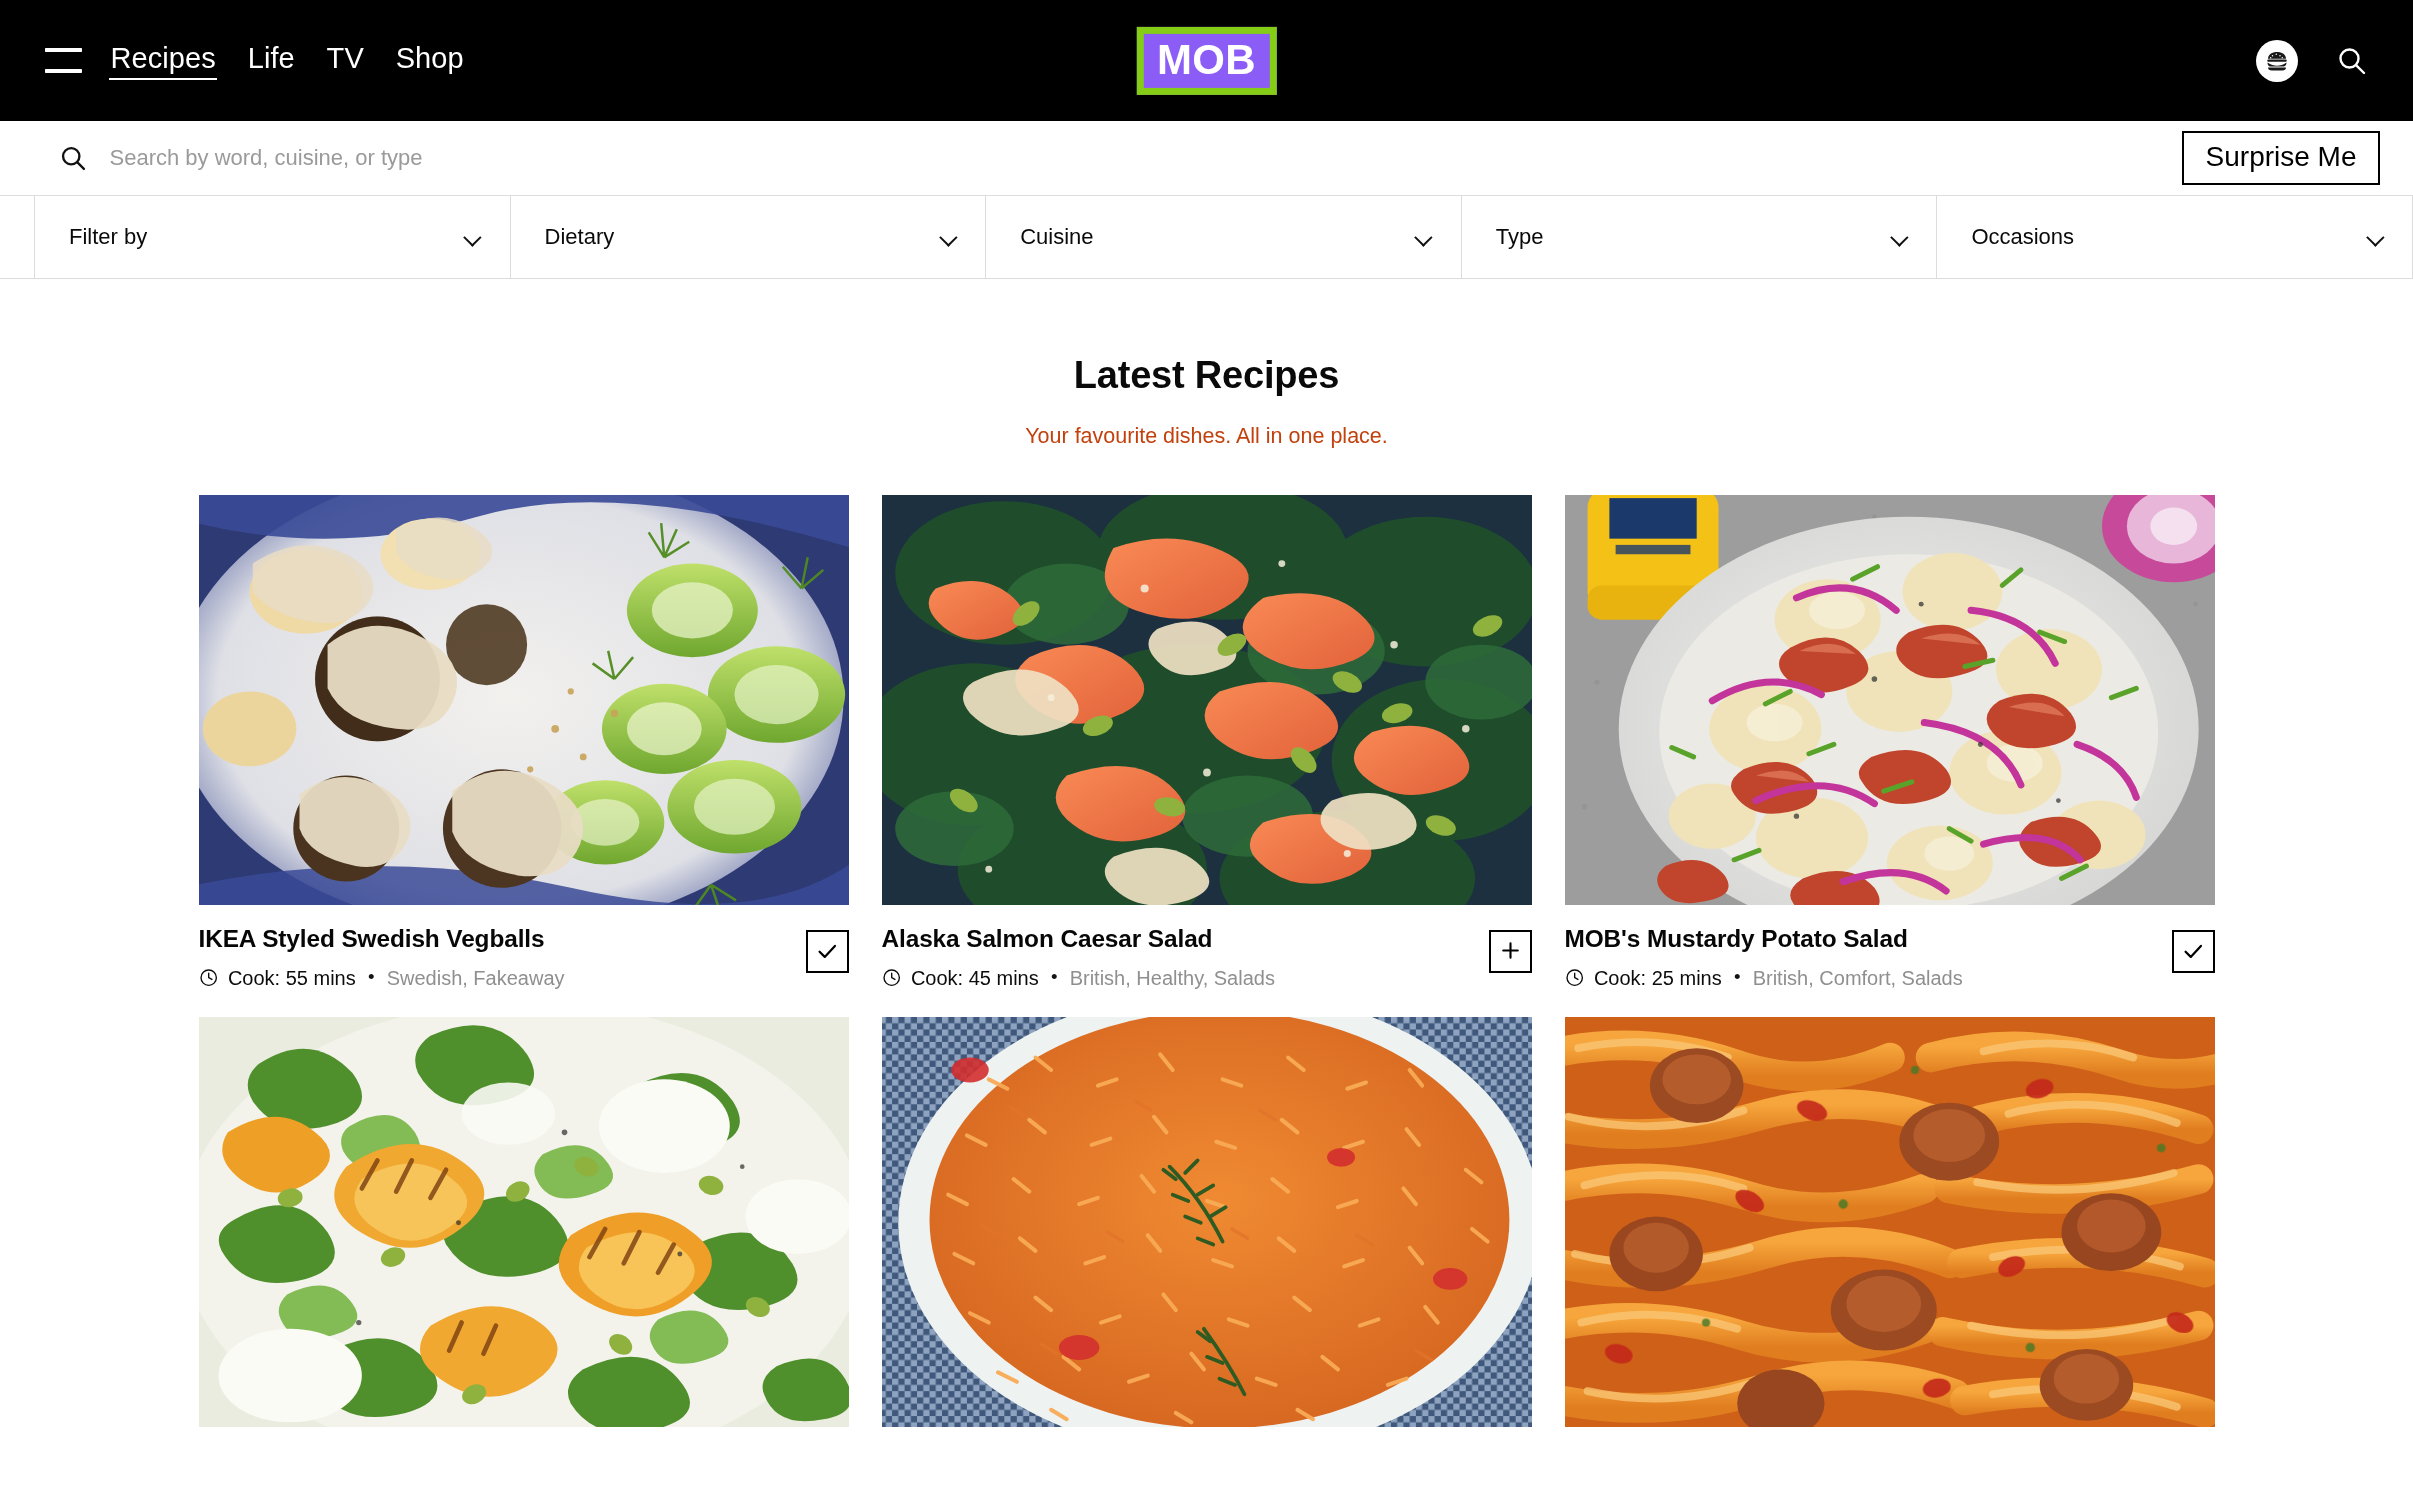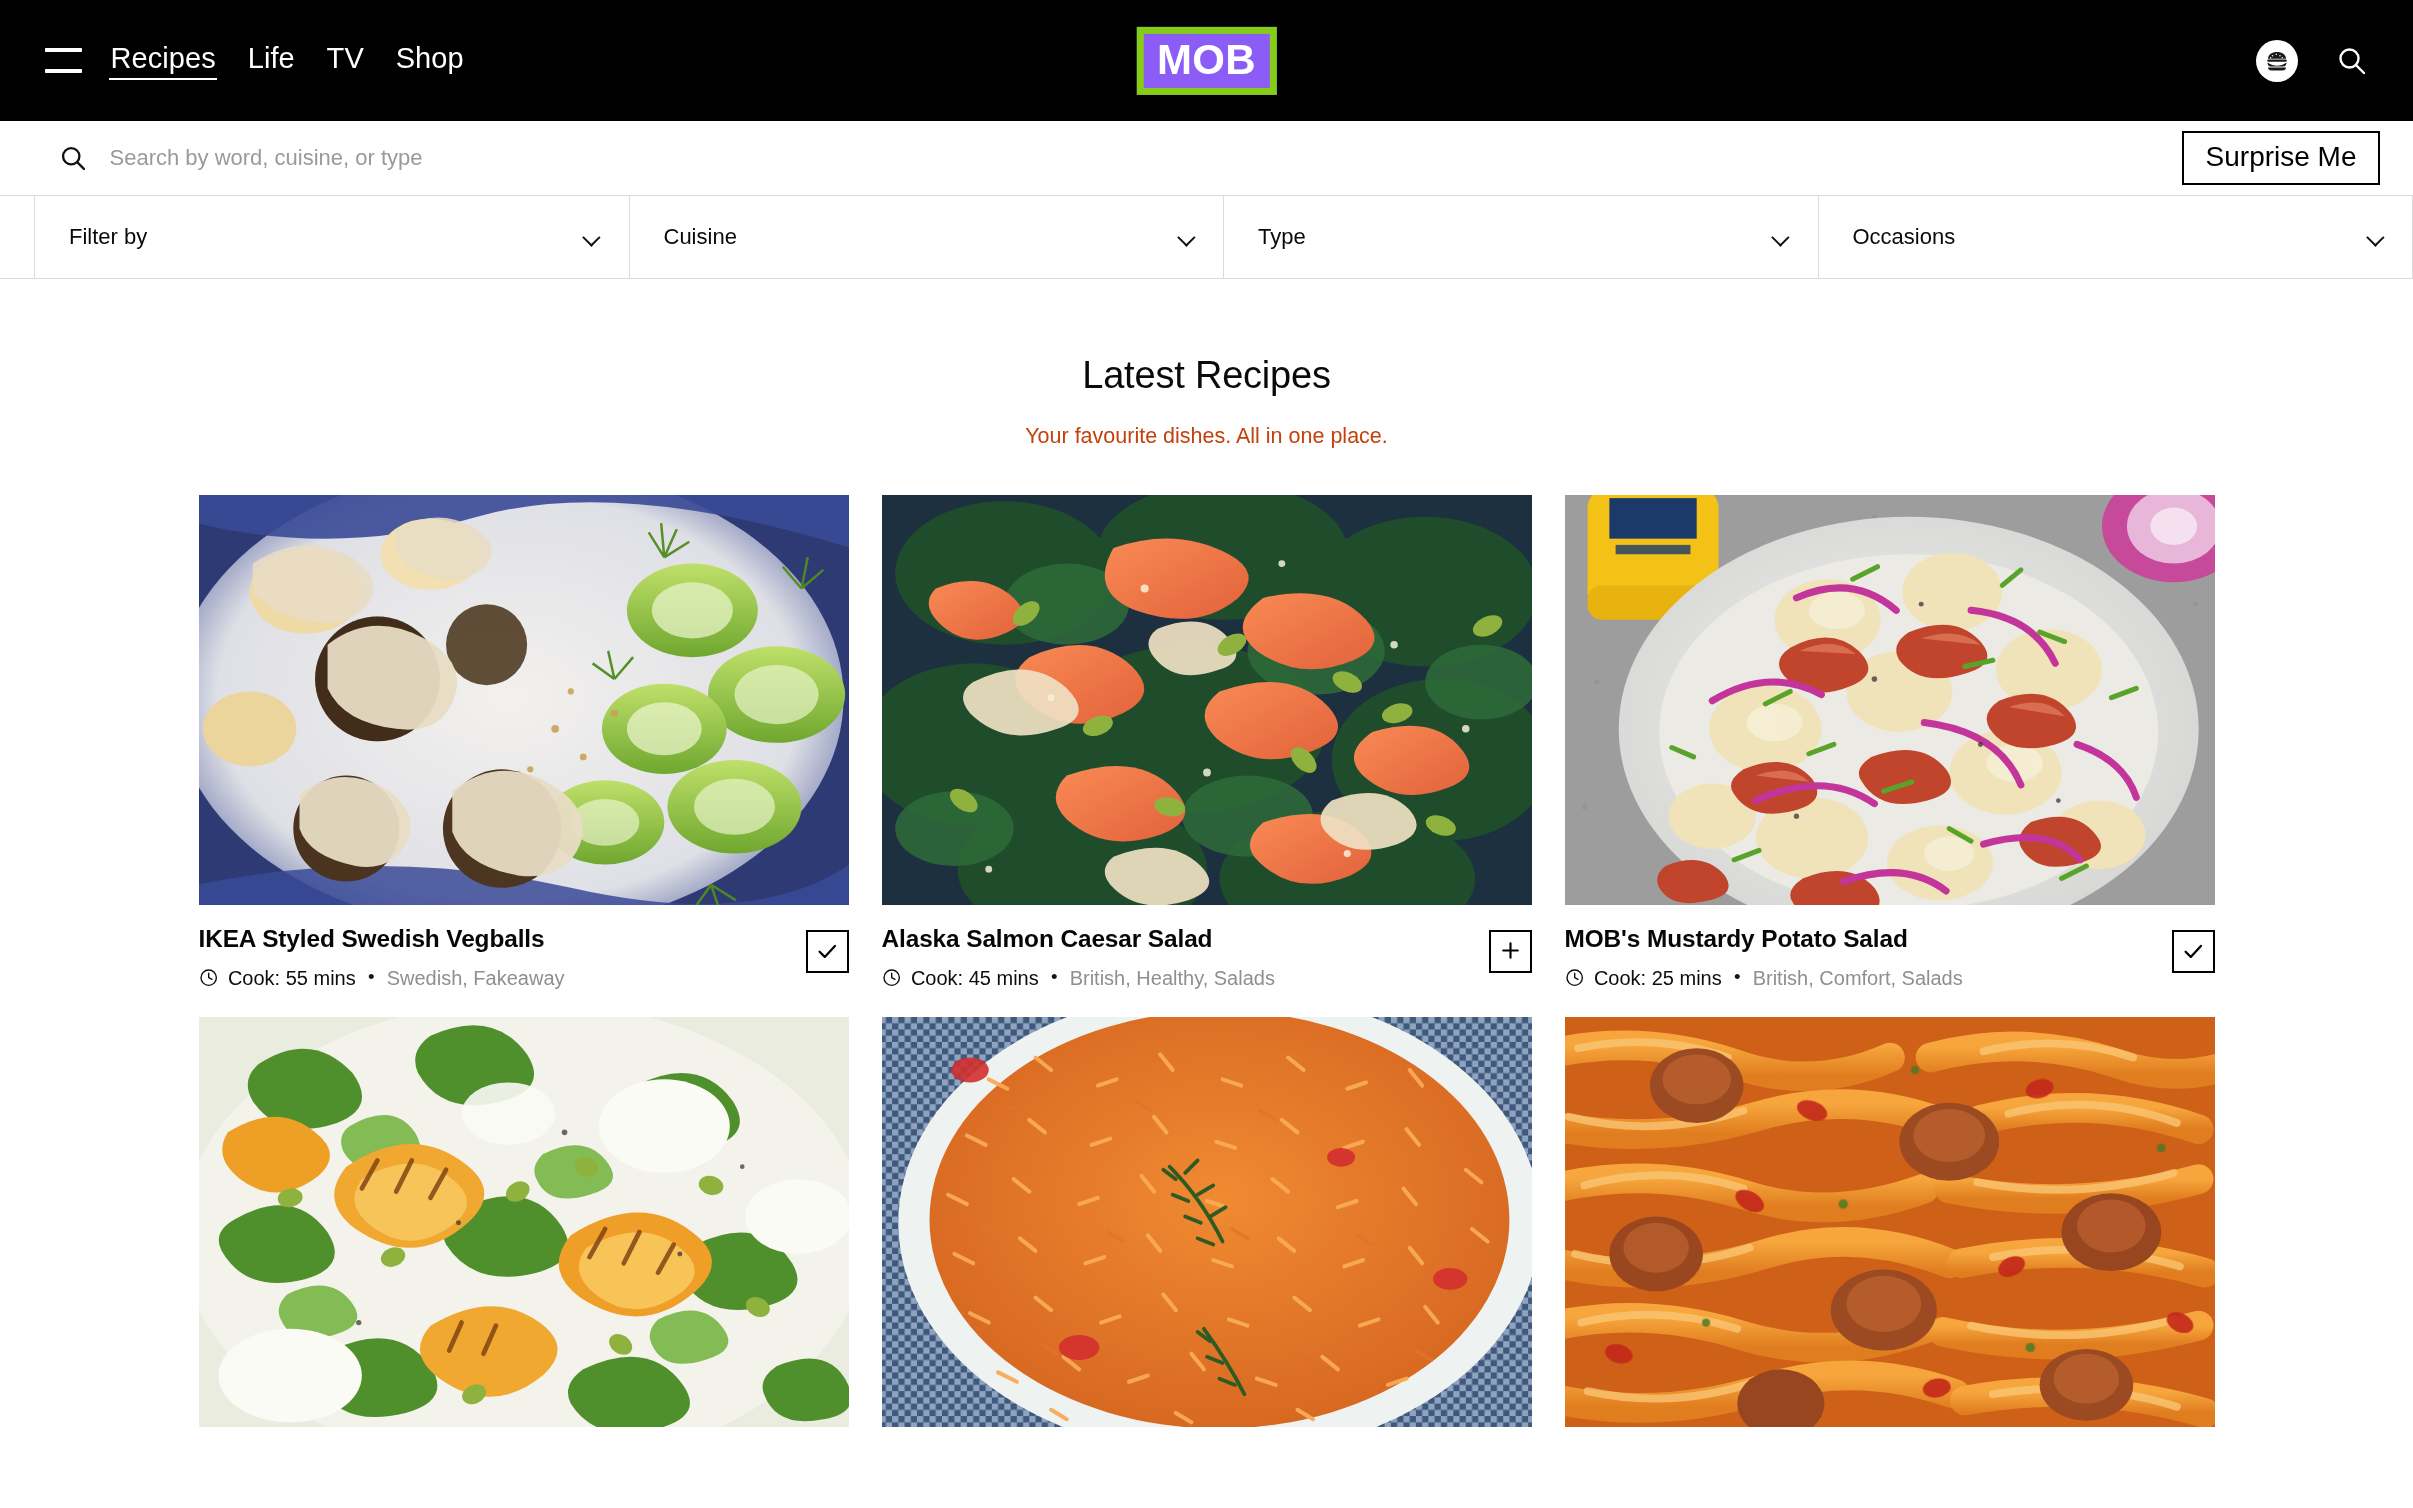--- a/index.html
+++ b/index.html
@@ -199,21 +199,21 @@
     transform: rotate(45deg);
   }
 
   
   .page-head {
     text-align: center;
     padding-top: 76px;
   }
   .page-title {
     font-size: 38px;
-    font-weight: 400;
+    font-weight: 700;
     color: #0a0a0a;
     letter-spacing: -0.2px;
     line-height: 1.1;
   }
   .page-sub {
     margin-top: 27px;
     font-size: 21.5px;
     color: #c2410c;
     line-height: 1.2;
   }
@@ -337,20 +337,24 @@
       <line x1="20.3" y1="20.3" x2="27.5" y2="27.5" stroke="#111111" stroke-width="2.6" stroke-linecap="round"></line>
     </svg>
   </span>
   <input class="search-input" type="text" placeholder="Search by word, cuisine, or type" style="">
   <button class="surprise-btn">Surprise Me</button>
 </div>
 
 <div class="filterbar">
   <div class="filter-cell">
     <span class="filter-label">Filter by</span>
+    <span class="chev"></span>
+  </div>
+  <div class="filter-cell">
+    <span class="filter-label">Dietary</span>
     <span class="chev"></span>
   </div>
   <div class="filter-cell">
     <span class="filter-label">Cuisine</span>
     <span class="chev"></span>
   </div>
   <div class="filter-cell">
     <span class="filter-label">Type</span>
     <span class="chev"></span>
   </div>

